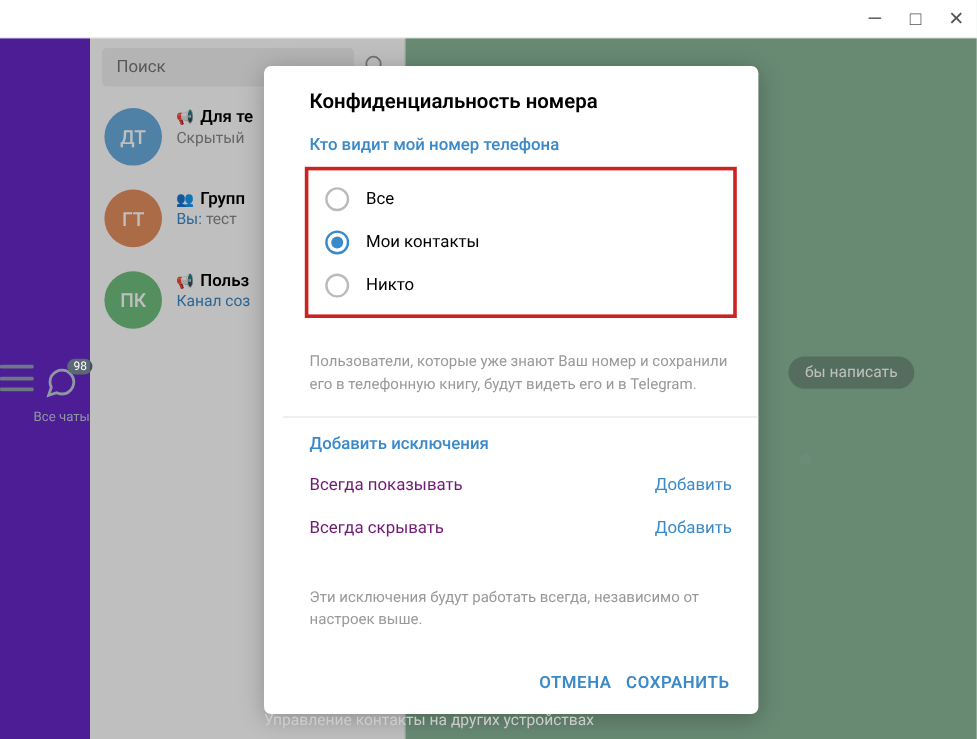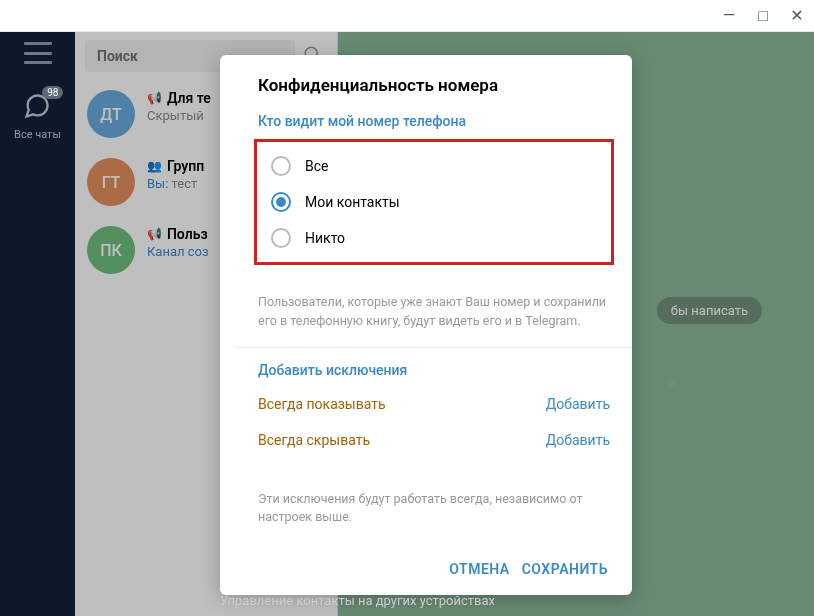--- a/index.html
+++ b/index.html
@@ -3,32 +3,32 @@
   <meta charset="utf-8">
   <style>
     * { margin: 0; padding: 0; box-sizing: border-box; font-family: -apple-system, BlinkMacSystemFont, "Segoe UI", Roboto, sans-serif; }
     body { width: 814px; height: 616px; background: #fff; overflow: hidden; position: relative; }
     
     .titlebar { height: 32px; background: #fff; display: flex; justify-content: flex-end; align-items: center; padding-right: 10px; gap: 20px; border-bottom: 1px solid #e5e5e5; }
     .titlebar-btn { width: 14px; height: 14px; display: flex; align-items: center; justify-content: center; color: #555; cursor: pointer; }
     
     .app { display: flex; height: 584px; }
     
-    .leftbar { width: 75px; background: #0f172a; display: flex; flex-direction: column; align-items: center; padding-top: 10px; }
+    .leftbar { width: 75px; background: #4c1d95; display: flex; flex-direction: row; align-items: center; padding-top: 10px; }
     .menu-btn { width: 28px; height: 22px; margin-bottom: 28px; cursor: pointer; display: flex; flex-direction: column; justify-content: space-between; }
     .menu-btn span { height: 3px; background: #6c7883; border-radius: 1px; }
     .allchats { display: flex; flex-direction: column; align-items: center; color: #8e99a3; cursor: pointer; }
     .allchats svg { width: 28px; height: 28px; }
     .allchats-badge { position: relative; }
     .allchats-badge .badge { position: absolute; top: -6px; right: -12px; background: #5c6873; color: #fff; font-size: 10px; padding: 1px 5px; border-radius: 8px; }
     .allchats-label { font-size: 11px; margin-top: 4px; }
     
     .chatlist { width: 263px; background: #fff; border-right: 1px solid #e5e5e5; }
     .search-row { padding: 8px 10px; display: flex; align-items: center; gap: 8px; }
-    .search-input { flex: 1; background: #f1f1f1; border: none; border-radius: 4px; padding: 8px 12px; font-size: 14px; color: #737373; outline: none; font-weight: bold; }
+    .search-input { flex: 1; background: #f1f1f1; border: none; border-radius: 4px; padding: 8px 12px; font-size: 14px; color: #737373; outline: none; }
     .search-icon { color: #999; font-size: 16px; padding-right: 6px; }
     
     .chat-item { display: flex; padding: 10px 12px; gap: 12px; cursor: pointer; }
     .avatar { width: 48px; height: 48px; border-radius: 50%; display: flex; align-items: center; justify-content: center; color: #fff; font-size: 16px; font-weight: 500; flex-shrink: 0; }
     .avatar-blue { background: #6aadde; }
     .avatar-orange { background: #e58f5f; }
     .avatar-green { background: #6fbf7f; }
     .chat-body { flex: 1; min-width: 0; }
     .chat-title { font-size: 14px; font-weight: 600; color: #000; display: flex; align-items: center; gap: 5px; }
     .chat-title .icon { color: #444; font-size: 12px; }
@@ -50,21 +50,21 @@
     .radio { width: 20px; height: 20px; border: 2px solid #bbb; border-radius: 50%; display: flex; align-items: center; justify-content: center; }
     .radio.checked { border-color: #3a8ac9; }
     .radio.checked::after { content: ''; width: 10px; height: 10px; background: #3a8ac9; border-radius: 50%; }
     .radio-label { font-size: 14px; color: #000; }
     
     .desc { font-size: 12.5px; color: #999; line-height: 1.5; padding: 4px 22px 16px; margin-top: 24px; }
     .divider { height: 1px; background: #e5e5e5; margin: 0; }
     
     .exc-section { padding: 14px 22px 6px; }
     .exc-row { display: flex; justify-content: space-between; align-items: center; padding: 10px 0; }
-    .exc-label { font-size: 14px; color: #a16207; text-align: center; }
+    .exc-label { font-size: 14px; color: #701a75; text-align: center; }
     .exc-link { font-size: 14px; color: #3a8ac9; cursor: pointer; }
     
     .dialog-actions { display: flex; justify-content: flex-end; gap: 12px; padding: 18px 24px; }
     .dialog-btn { color: #3a8ac9; font-size: 14px; font-weight: 600; letter-spacing: 0.5px; cursor: pointer; }
     
     .footer-text { position: absolute; bottom: 8px; left: 220px; font-size: 13px; color: #ccc; }
   </style>
 </head>
 <body>
 

